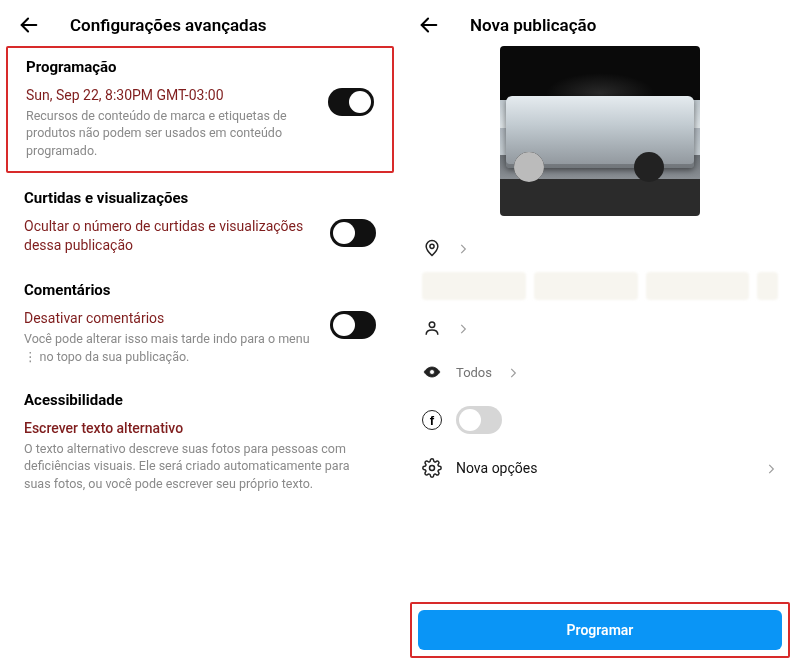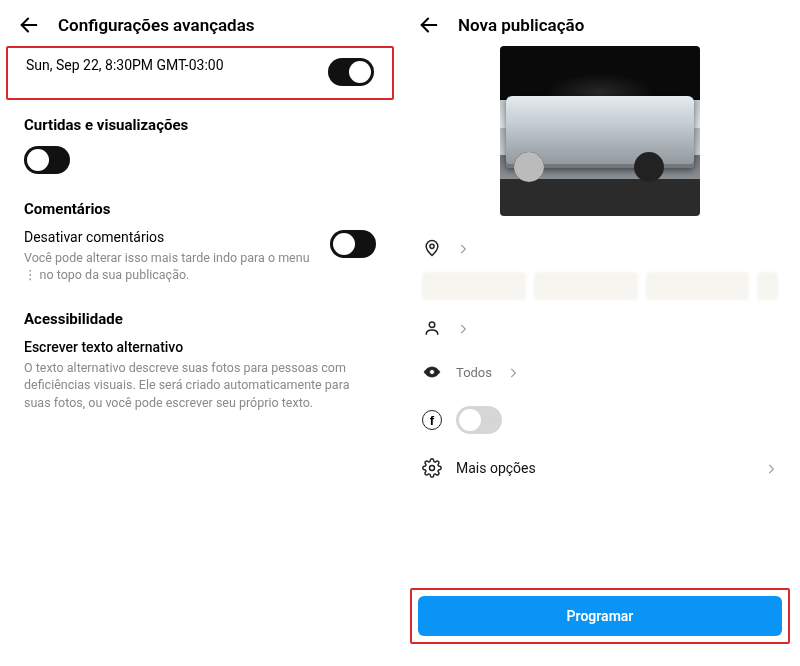--- a/index.html
+++ b/index.html
@@ -16,21 +16,21 @@
     width: 400px;
     height: 666px;
     background: #fff;
     position: relative;
     padding: 0;
   }
   .header {
     display: flex;
     align-items: center;
     padding: 14px 18px 10px 18px;
-    gap: 18px;
+    gap: 30px;
   }
   .header .title {
     font-size: 17px;
     font-weight: 600;
   }
   .back-arrow {
     width: 22px;
     height: 22px;
     display: flex;
     align-items: center;
@@ -50,21 +50,21 @@
     display: flex;
     align-items: flex-start;
     gap: 10px;
     padding: 4px 0 2px 0;
   }
   .row .txt {
     flex: 1;
   }
   .row .label {
     font-size: 14px;
-    color: #000000;
+    color: #7f1d1d;
     line-height: 1.35;
   }
   .desc {
     font-size: 12.5px;
     color: #8a8a8a;
     line-height: 1.4;
     margin-top: 2px;
   }
   .toggle {
     width: 46px;
@@ -164,21 +164,21 @@
     display:flex; gap: 8px;
   }
   .blur-row span {
     background: #f7f5ef;
     border-radius: 4px;
     display:block;
     filter: blur(1px);
   }
   .cta-wrap {
     position:absolute;
-    left: 10px; right: 10px; bottom: 22px;
+    left: 10px; right: 10px; bottom: 8px;
     border: 2.5px solid #d82a2a;
     padding: 6px;
     border-radius: 2px;
   }
   .cta {
     background: #0a95f6;
     color: #fff;
     text-align: center;
     font-size: 14px;
     font-weight: 600;
@@ -199,33 +199,38 @@
     <div class="back-arrow">
       <svg viewBox="0 0 24 24" fill="none" stroke="#000" stroke-width="2.2" stroke-linecap="round" stroke-linejoin="round">
           <line x1="20" y1="12" x2="4" y2="12"></line>
           <polyline points="11 5 4 12 11 19"></polyline>
         </svg>
     </div>
     <div class="title">Configurações avançadas</div>
   </div>
 
   <div class="redbox">
+    <div class="section-title">Programação</div>
     <div class="row">
       <div class="txt">
         <div class="label">Sun, Sep 22, 8:30PM GMT-03:00</div>
+        <div class="desc">Recursos de conteúdo de marca e etiquetas de produtos não podem ser usados em conteúdo programado.</div>
       </div>
       <div class="toggle on">
           <div class="knob"></div>
         </div>
     </div>
   </div>
 
   <div class="section">
     <div class="section-title">Curtidas e visualizações</div>
     <div class="row">
+      <div class="txt">
+        <div class="label">Ocultar o número de curtidas e visualizações dessa publicação</div>
+      </div>
       <div class="toggle off">
           <div class="knob"></div>
         </div>
     </div>
   </div>
 
   <div class="section">
     <div class="section-title">Comentários</div>
     <div class="row">
       <div class="txt">
@@ -315,21 +320,21 @@
       </div>
   </div>
 
   <div class="opt-row">
     <div class="icon">
       <svg viewBox="0 0 24 24" fill="none" stroke-width="1.8">
           <circle cx="12" cy="12" r="3"></circle>
           <path d="M19.4 15a1.7 1.7 0 0 0 .34 1.87l.06.06a2 2 0 1 1-2.83 2.83l-.06-.06a1.7 1.7 0 0 0-1.87-.34 1.7 1.7 0 0 0-1 1.56V21a2 2 0 1 1-4 0v-.09a1.7 1.7 0 0 0-1.11-1.56 1.7 1.7 0 0 0-1.87.34l-.06.06a2 2 0 1 1-2.83-2.83l.06-.06a1.7 1.7 0 0 0 .34-1.87 1.7 1.7 0 0 0-1.56-1H3a2 2 0 1 1 0-4h.09A1.7 1.7 0 0 0 4.65 9a1.7 1.7 0 0 0-.34-1.87l-.06-.06A2 2 0 1 1 7.08 4.24l.06.06A1.7 1.7 0 0 0 9 4.65h0a1.7 1.7 0 0 0 1-1.56V3a2 2 0 1 1 4 0v.09a1.7 1.7 0 0 0 1 1.56h0a1.7 1.7 0 0 0 1.87-.34l.06-.06a2 2 0 1 1 2.83 2.83l-.06.06A1.7 1.7 0 0 0 19.35 9h0a1.7 1.7 0 0 0 1.56 1H21a2 2 0 1 1 0 4h-.09a1.7 1.7 0 0 0-1.51 1z"></path>
         </svg>
     </div>
-    <div class="olabel">Mais opções</div>
+    <div class="olabel">Nova opções</div>
     <div class="chev"><svg viewBox="0 0 24 24" fill="none" stroke-width="2">
           <polyline points="9 5 16 12 9 19"></polyline>
         </svg></div>
   </div>
 
   <div class="cta-wrap">
     <div class="cta">Programar</div>
   </div>
 </div>
 

